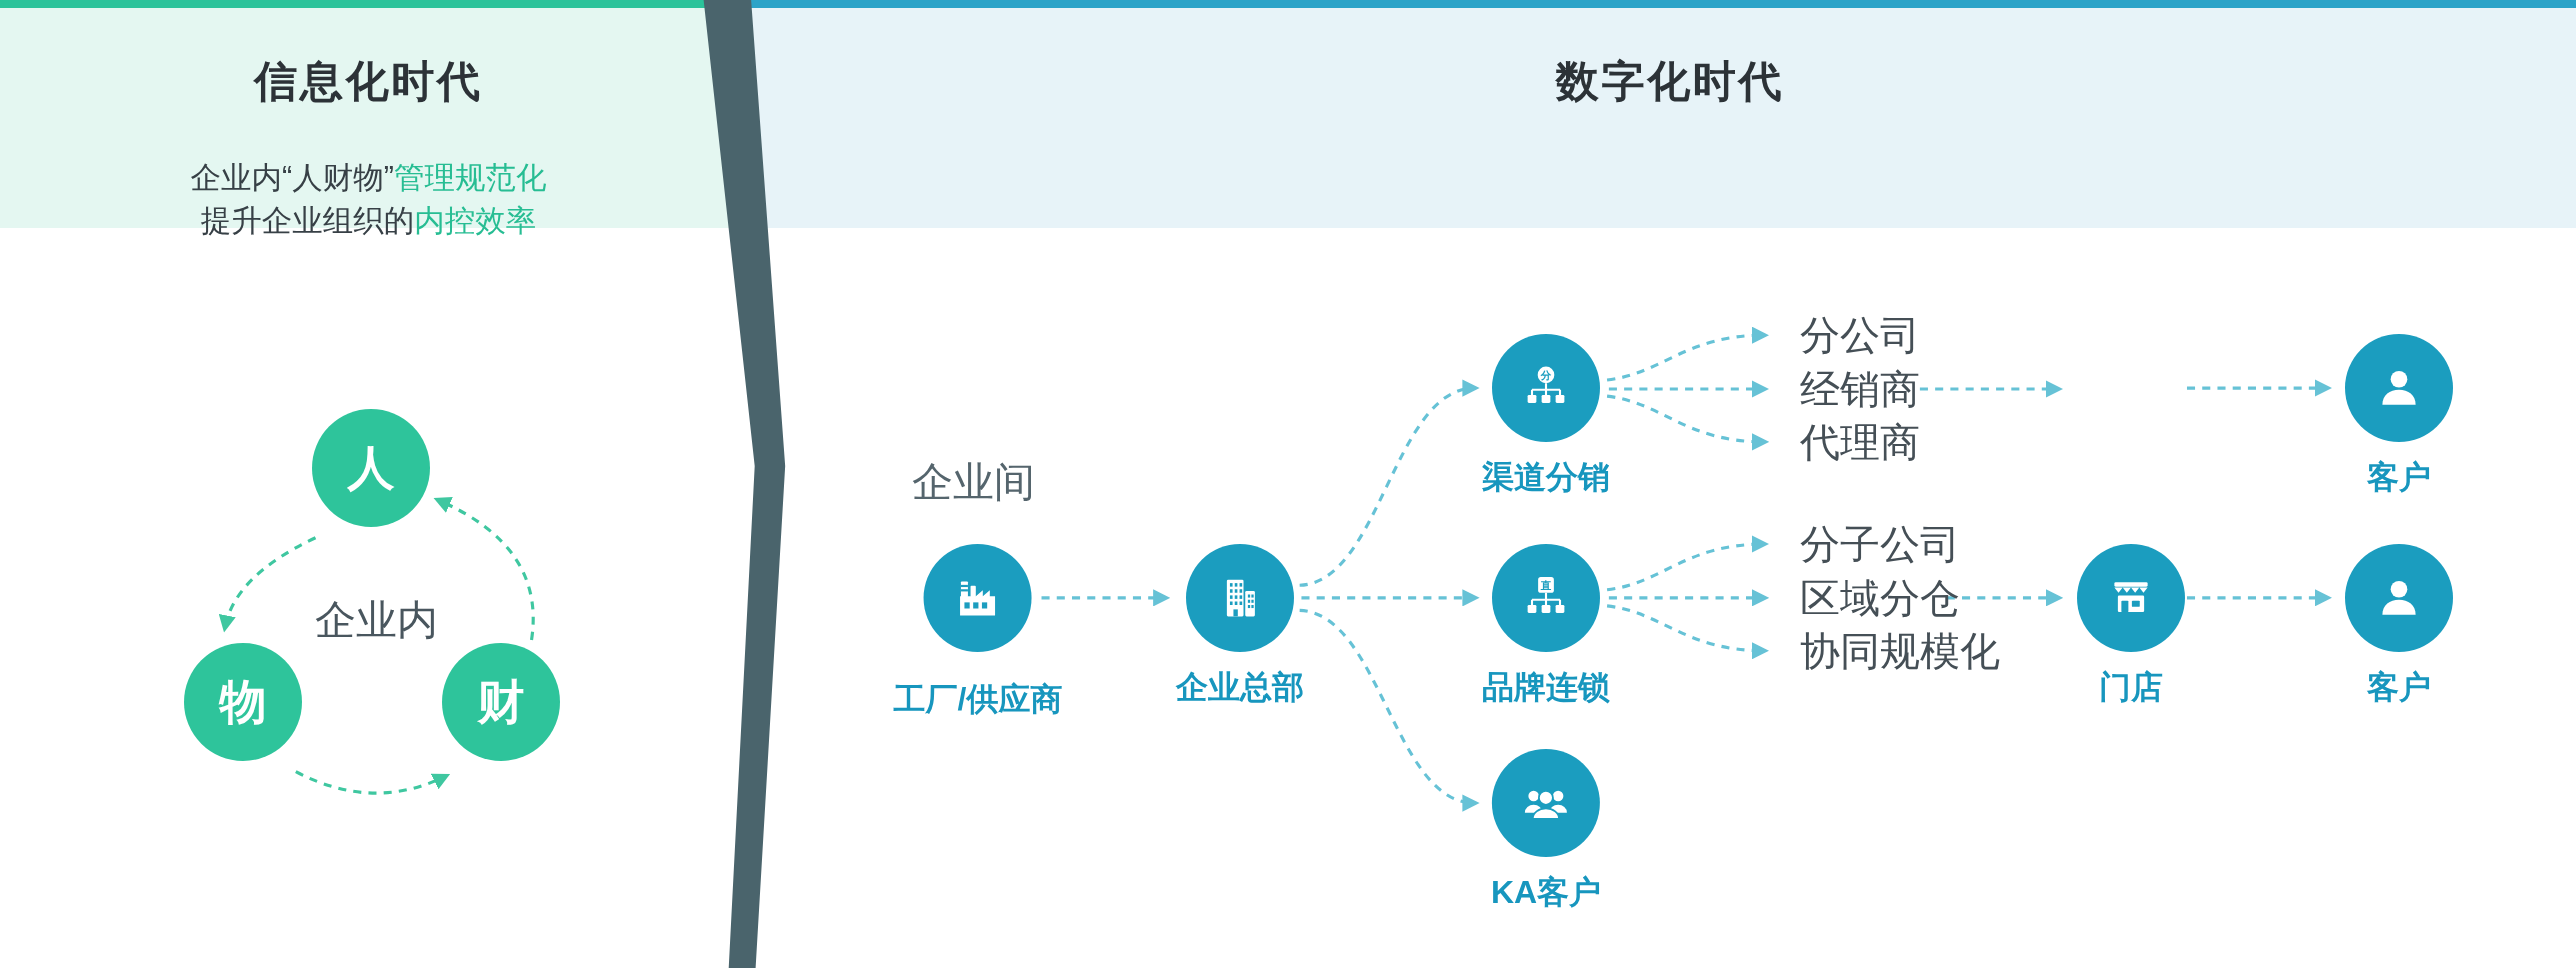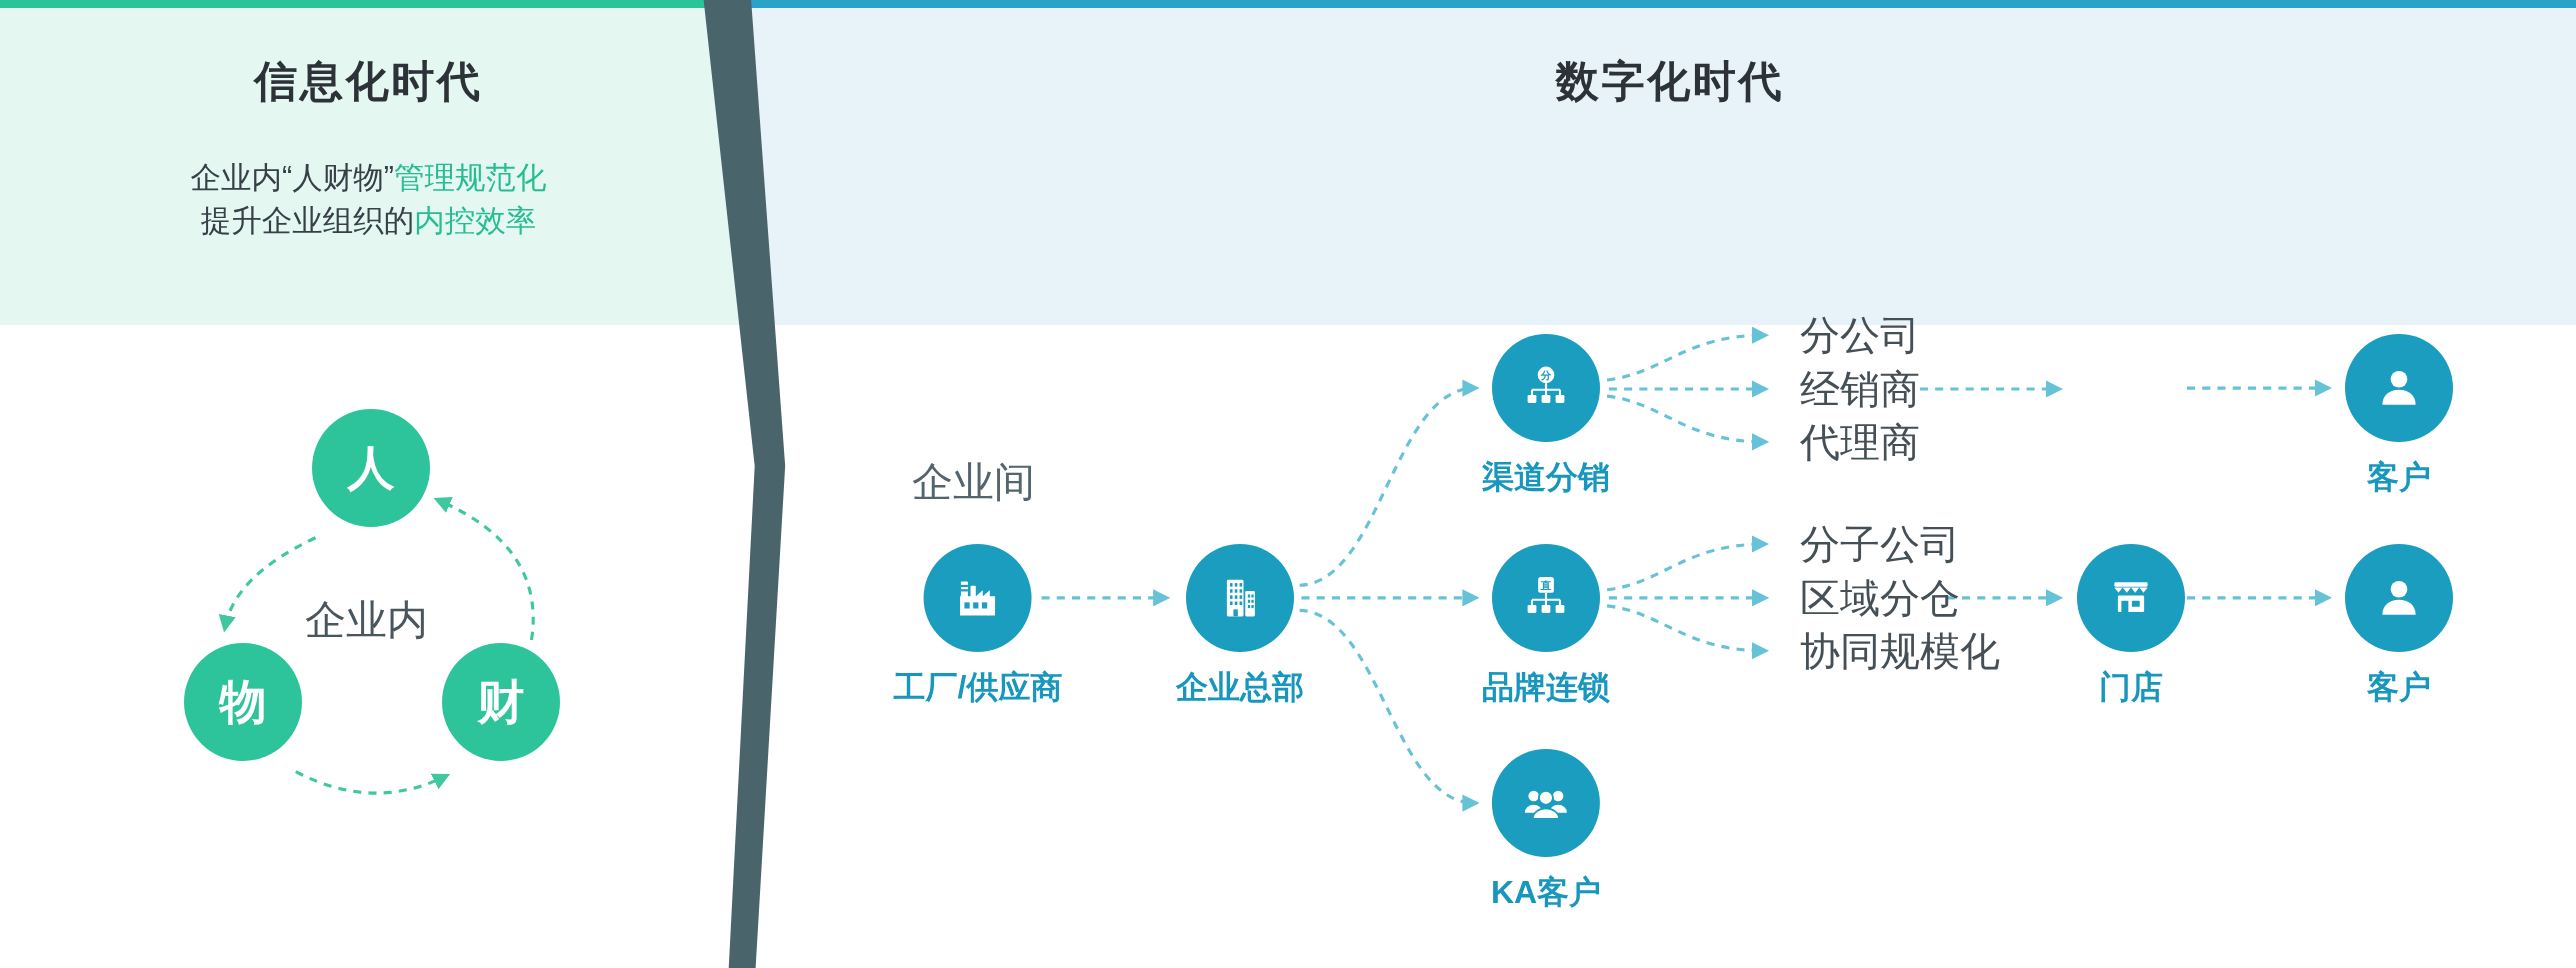--- a/index.html
+++ b/index.html
@@ -6,21 +6,21 @@
   html,body { background:#ffffff; }
   body { font-family:"Liberation Sans","DejaVu Sans",sans-serif; }
   .page { position:relative; width:2576px; height:968px; overflow:hidden; background:#ffffff; }
 
   
   .topbar { position:absolute; top:0; height:8px; z-index:1; }
   .topbar-left  { left:0; width:726px; background:#2BC39A; }
   .topbar-right { left:726px; right:0; background:#2BA3C8; }
 
   
-  .header { position:absolute; top:8px; height:317px; z-index:1; }
+  .header { position:absolute; top:8px; height:220px; z-index:1; }
   .header-left  { left:0; width:737px; background:#E4F7F1; }
   .header-right { left:737px; width:1839px; background:#E7F3F8; }
   .header-inner { padding-top:45px; text-align:center; }
   .section-title { font-size:43px; font-weight:bold; color:#2C3237; letter-spacing:2.7px; }
   .section-sub { margin-top:45px; font-size:30.5px; line-height:1.42; color:#374046; }
   .hl-green { color:#27BD93; }
   .hl-blue  { color:#1A9CC6; }
 
   
   .connectors  { position:absolute; left:0; top:0; z-index:2; }
@@ -29,21 +29,21 @@
   
   .flow-node { position:absolute; z-index:3; display:flex; flex-direction:column; align-items:center; transform:translateX(-50%); }
   .blue-circle { width:108px; height:108px; border-radius:50%; background:#1B9DBF; display:flex; align-items:center; justify-content:center; flex:0 0 auto; }
   .flow-label { margin-top:14.3px; font-size:32px; font-weight:bold; color:#1796BE; white-space:nowrap; text-align:center; }
   .branch-text { position:absolute; z-index:3; font-size:40px; color:#454F56; transform:translateY(-50%); white-space:nowrap; }
   .flow-group-label { position:absolute; z-index:3; font-size:41px; color:#55656D; font-weight:500; white-space:nowrap; }
 
   
   .green-circle { position:absolute; z-index:3; width:118px; height:118px; border-radius:50%; background:#2EC49B;
                   display:flex; align-items:center; justify-content:center; font-size:47px; font-weight:bold; color:#ffffff; }
-  .cycle-center { position:absolute; z-index:3; width:133px; text-align:left; font-size:41px; color:#49565E; }
+  .cycle-center { position:absolute; z-index:3; width:133px; text-align:right; font-size:41px; color:#49565E; }
 </style>
 </head>
 <body>
 
 <div class="page">
 
   <div class="topbar topbar-left"></div>
   <div class="topbar topbar-right"></div>
 
   <div class="header header-left">
@@ -100,21 +100,21 @@
   <div class="green-circle" style="left:184px; top:643px;">
     <span>物</span>
   </div>
   <div class="green-circle" style="left:442px; top:643px;">
     <span>财</span>
   </div>
   <div class="cycle-center" style="left:305px; top:593px;">企业内</div>
 
   <div class="flow-group-label" style="left:912px; top:455px;">企业间</div>
 
-  <div class="flow-node" style="left:978px; top:544px;">
+  <div class="flow-node" style="left:978px; top:544px;gap:12px;">
     <div class="blue-circle">
       <svg viewBox="0 0 64 64" width="56" height="56">
         <g fill="#ffffff">
           <rect x="13" y="13" width="8" height="18" rx="1"></rect>
           <rect x="24" y="18" width="6" height="13" rx="1"></rect>
           <path d="M12 30 H30 L38 23 V30 L46 23 V30 H52 V52 H12 Z"></path>
         </g>
         <g fill="#1B9DBF">
           <rect x="13" y="17" width="8" height="2.5"></rect>
           <rect x="13" y="22" width="8" height="2.5"></rect>

